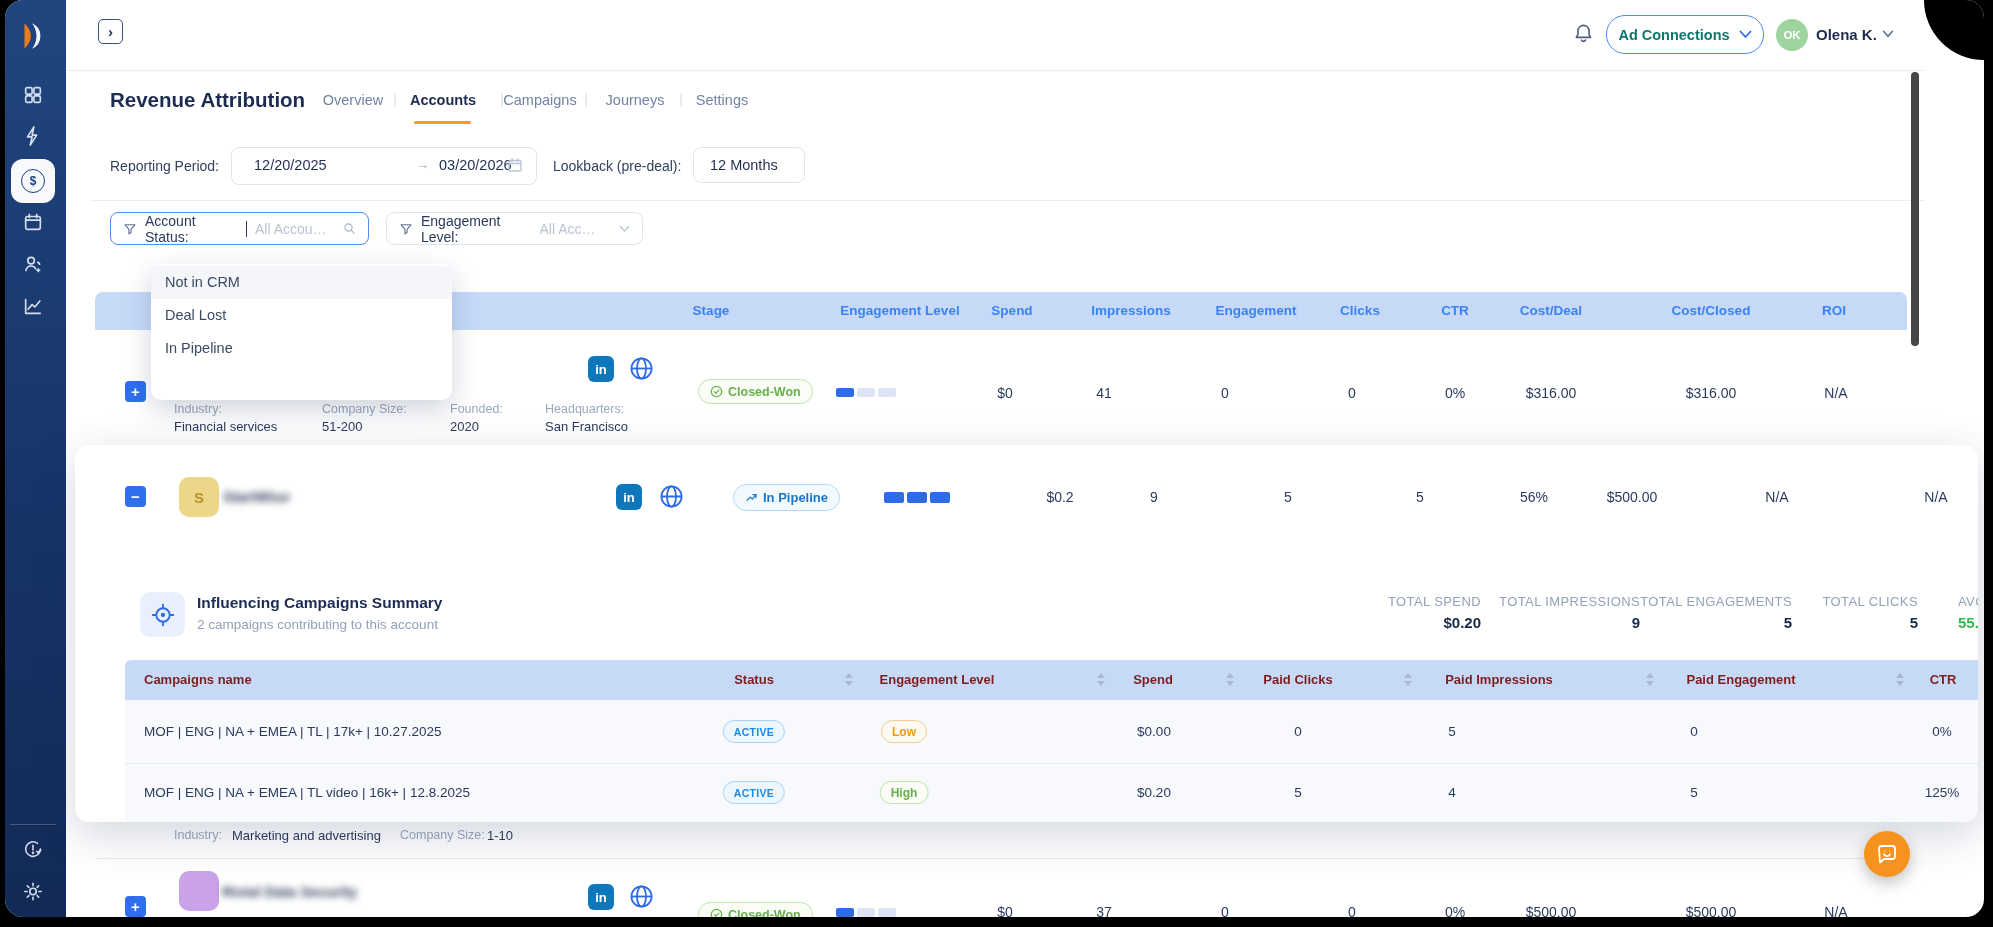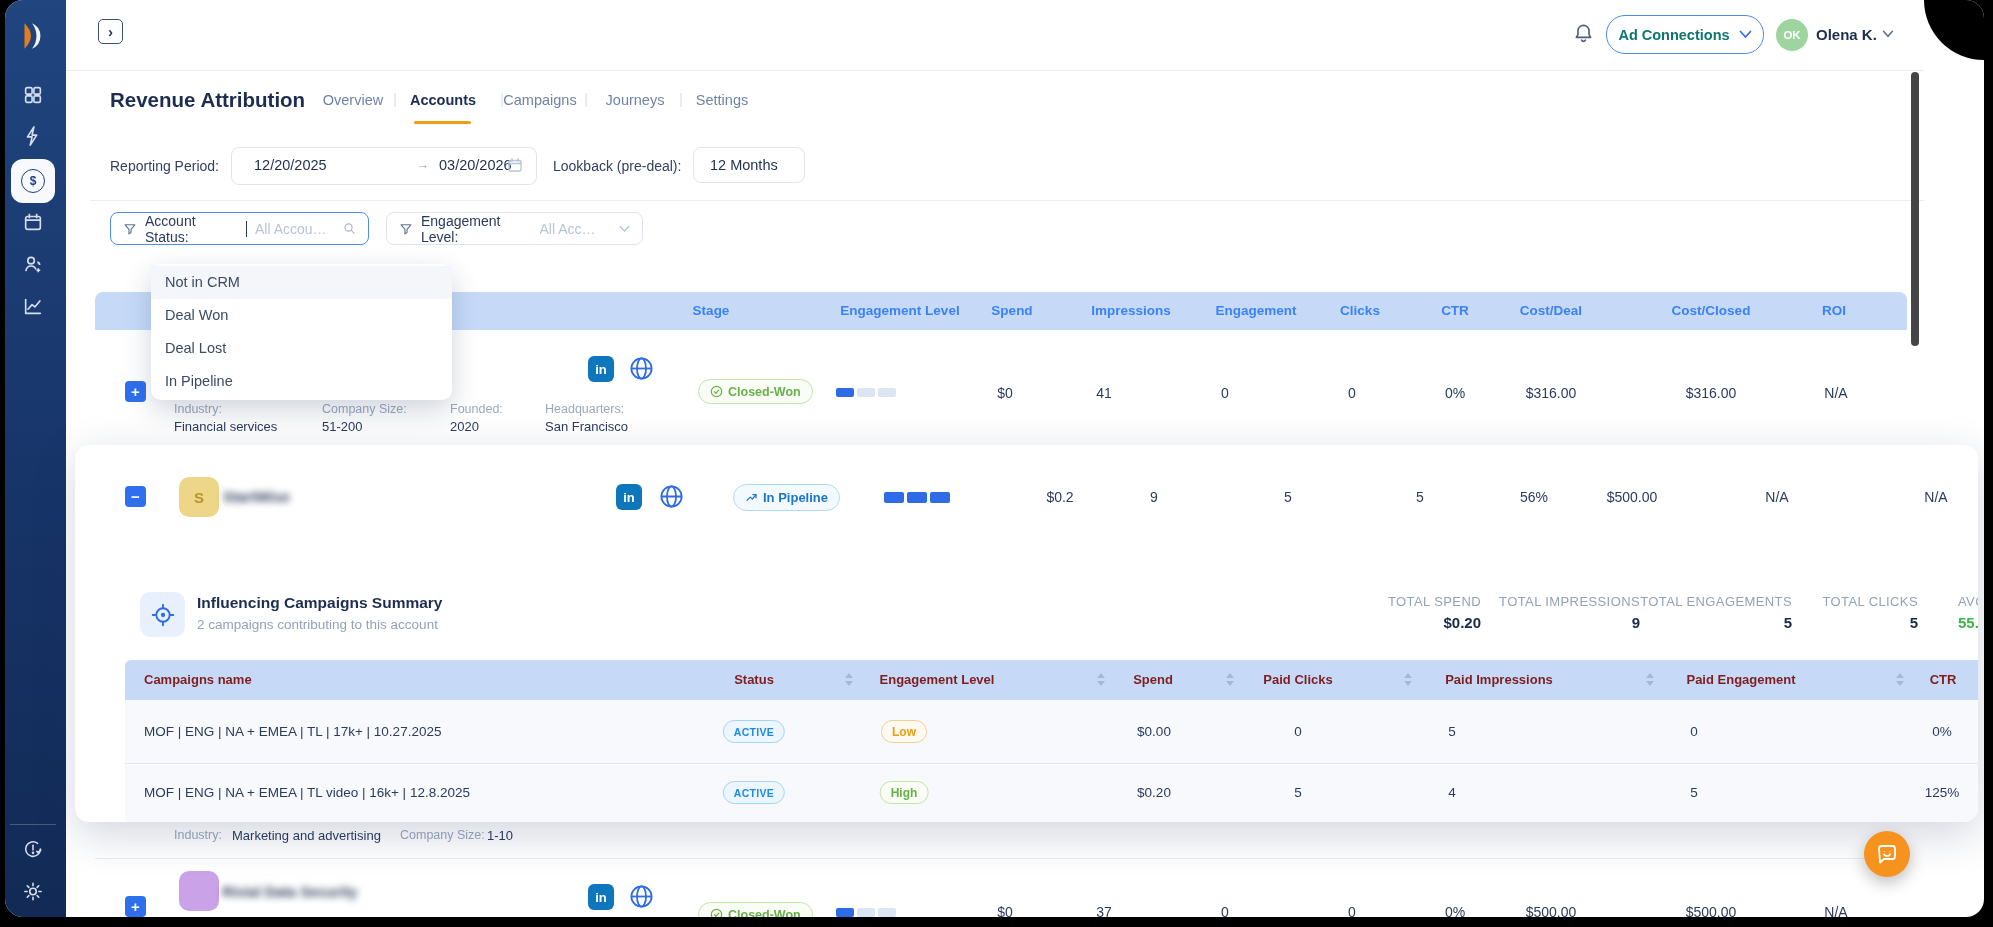--- a/index.html
+++ b/index.html
@@ -335,21 +335,20 @@
     <span class="info-label" style="left:322px;top:402px;">Company Size:</span>
     <span class="info-value" style="left:322px;top:419px;">51-200</span>
     <span class="info-label" style="left:450px;top:402px;">Founded:</span>
     <span class="info-value" style="left:450px;top:419px;">2020</span>
     <span class="info-label" style="left:545px;top:402px;">Headquarters:</span>
     <span class="info-value" style="left:545px;top:419px;">San Francisco</span>
   </div>
 
   <div class="dropdown">
     <div class="dd-item hl">Not in CRM</div>
-    <div class="dd-item">Deal Won</div>
     <div class="dd-item">Deal Lost</div>
     <div class="dd-item">In Pipeline</div>
   </div>
 
   <div>
     <span class="info-label" style="left:174px;top:828px;">Industry:</span>
     <span class="info-value" style="left:232px;top:828px;">Marketing and advertising</span>
     <span class="info-label" style="left:400px;top:828px;">Company Size:</span>
     <span class="info-value" style="left:487px;top:828px;">1-10</span>
     <div class="bottom-divider"></div>

